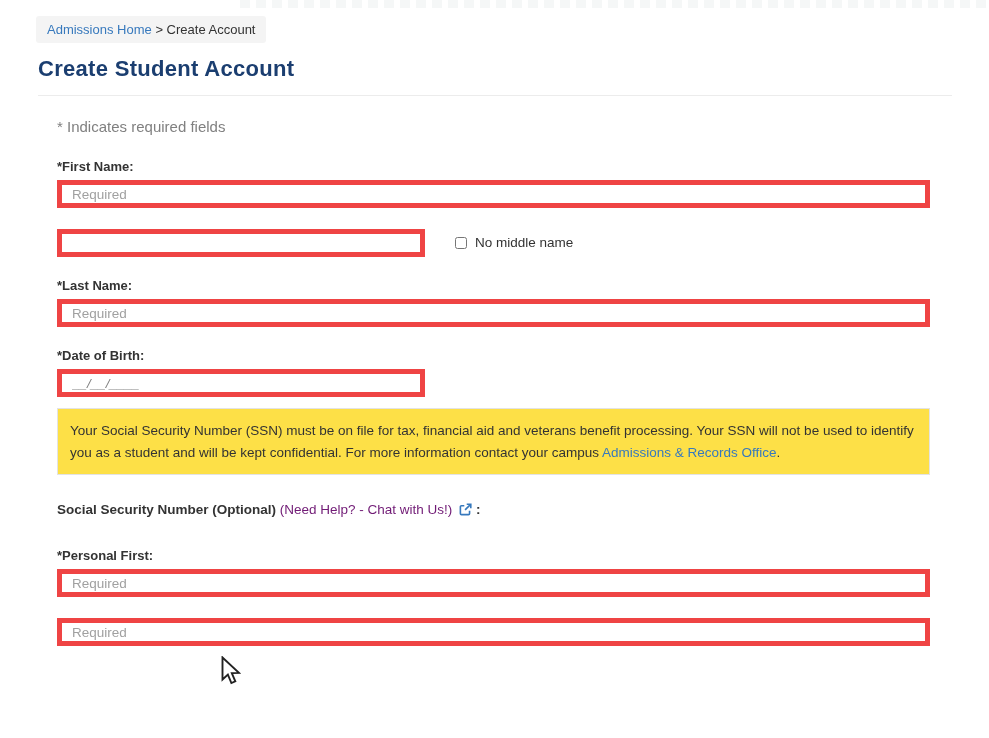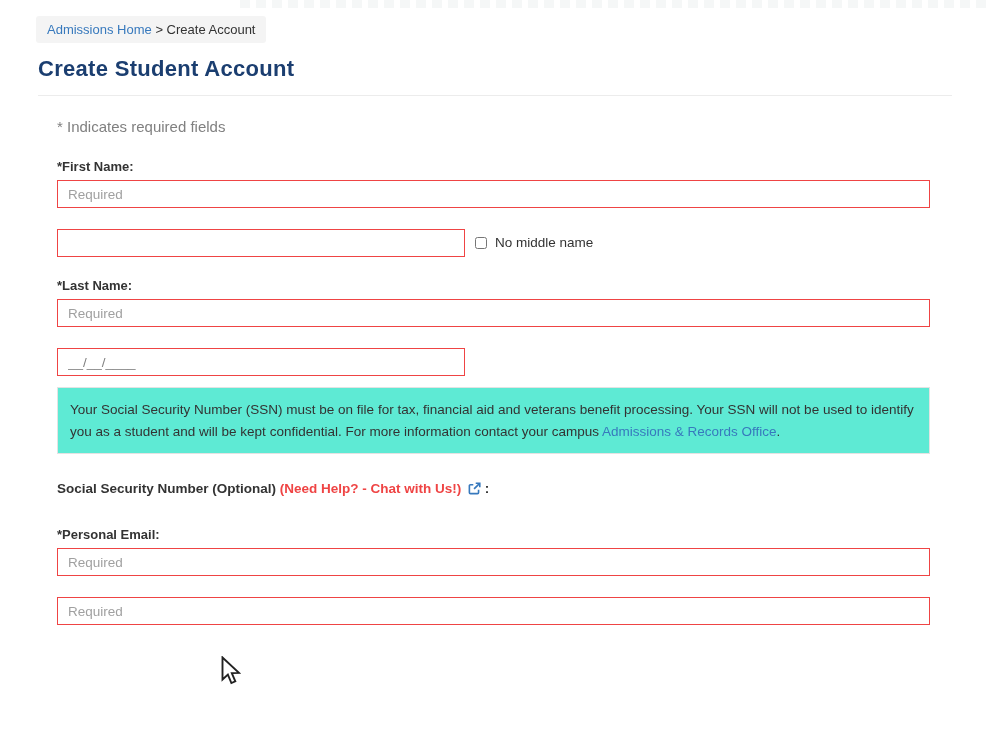--- a/index.html
+++ b/index.html
@@ -46,55 +46,55 @@
   }
   .form-group { margin-bottom: 21px; }
   .form-label {
     display: block;
     font-size: 13px; font-weight: 700; color: #333333;
     margin-bottom: 6px;
   }
   .text-input {
     display: block;
     width: 100%; height: 28px;
-    border: 1px solid #ef4444;
+    border: 5px solid #ef4444;
     background: #ffffff;
     padding: 0 10px;
     font-family: "Liberation Sans", sans-serif;
     font-size: 13.5px;
     color: #808080;
     outline: none;
   }
   .text-input::placeholder { color: #a0a0a0; opacity: 1; }
-  .half { width: 408px; }
+  .half { width: 368px; font-style: italic; }
   .inline-row { display: flex; align-items: flex-start; }
   .checkbox-wrap {
     display: flex; align-items: center;
-    margin-left: 10px; margin-top: 6px;
+    margin-left: 30px; margin-top: 6px;
     font-size: 13.5px; color: #333333;
   }
   .checkbox-wrap input[type="checkbox"] {
     width: 12px; height: 12px; margin: 0 8px 0 0;
     accent-color: #ffffff;
   }
   .info-box {
-    background: #5eead4;
+    background: #fde047;
     border: 1px solid #e3e3e3;
     padding: 11px 12px;
     font-size: 13.5px; line-height: 1.6; color: #333333;
     margin-top: -10px;
     margin-bottom: 27px;
   }
   .info-box a { color: #3779bd; text-decoration: none; cursor: pointer; }
   .ssn-label-row {
     font-size: 13.5px; font-weight: 700; color: #333333;
     margin-bottom: 31px;
   }
   .ssn-label-row a {
-    color: #ef4444; font-weight: 700; text-decoration: none; cursor: pointer;
+    color: #701a75; font-weight: 400; text-decoration: none; cursor: pointer;
   }
   .ext-icon { display: inline-block; vertical-align: -2px; margin-left: 3px; }
   .cursor {
     position: absolute; left: 220px; top: 656px;
     width: 21px; height: 32px; pointer-events: none; z-index: 10;
   }
 </style>
 </head>
 <body>
 
@@ -125,39 +125,40 @@
       </label>
     </div>
   </div>
 
   <div class="form-group">
     <label class="form-label">*Last Name:</label>
     <input type="text" class="text-input" placeholder="Required" style="">
   </div>
 
   <div class="form-group">
+    <label class="form-label">*Date of Birth:</label>
     <input type="text" class="text-input half" value="__/__/____" style="">
   </div>
 
   <div class="info-box">
     <span>Your Social Security Number (SSN) must be on file for tax, financial aid and veterans benefit processing. Your SSN will not be used to identify you as a student and will be kept confidential. For more information contact your campus </span><a href="#">Admissions &amp; Records Office</a><span>.</span>
   </div>
 
   <div class="ssn-label-row">
     <span>Social Security Number (Optional) </span><a href="#">(Need Help? - Chat with Us!)</a>
     <svg class="ext-icon" width="13" height="13" viewBox="0 0 16 16">
       <path d="M13 9.5V13a1.3 1.3 0 0 1-1.3 1.3H3A1.3 1.3 0 0 1 1.7 13V4.7A1.3 1.3 0 0 1 3 3.4h3.5" fill="none" stroke="#3779bd" stroke-width="2"></path>
       <path d="M9.5 1.5H14.5V6.5" fill="none" stroke="#3779bd" stroke-width="2"></path>
       <path d="M14 2L7.5 8.5" fill="none" stroke="#3779bd" stroke-width="2"></path>
     </svg><span> :</span>
   </div>
 
 
   <div class="form-group">
-    <label class="form-label">*Personal Email:</label>
+    <label class="form-label">*Personal First:</label>
     <input type="text" class="text-input" placeholder="Required" style="">
   </div>
 
   <div class="form-group">
     <input type="text" class="text-input" placeholder="Required" style="">
   </div>
 
 </div>
 
 <svg class="cursor" viewBox="0 0 14 22">

